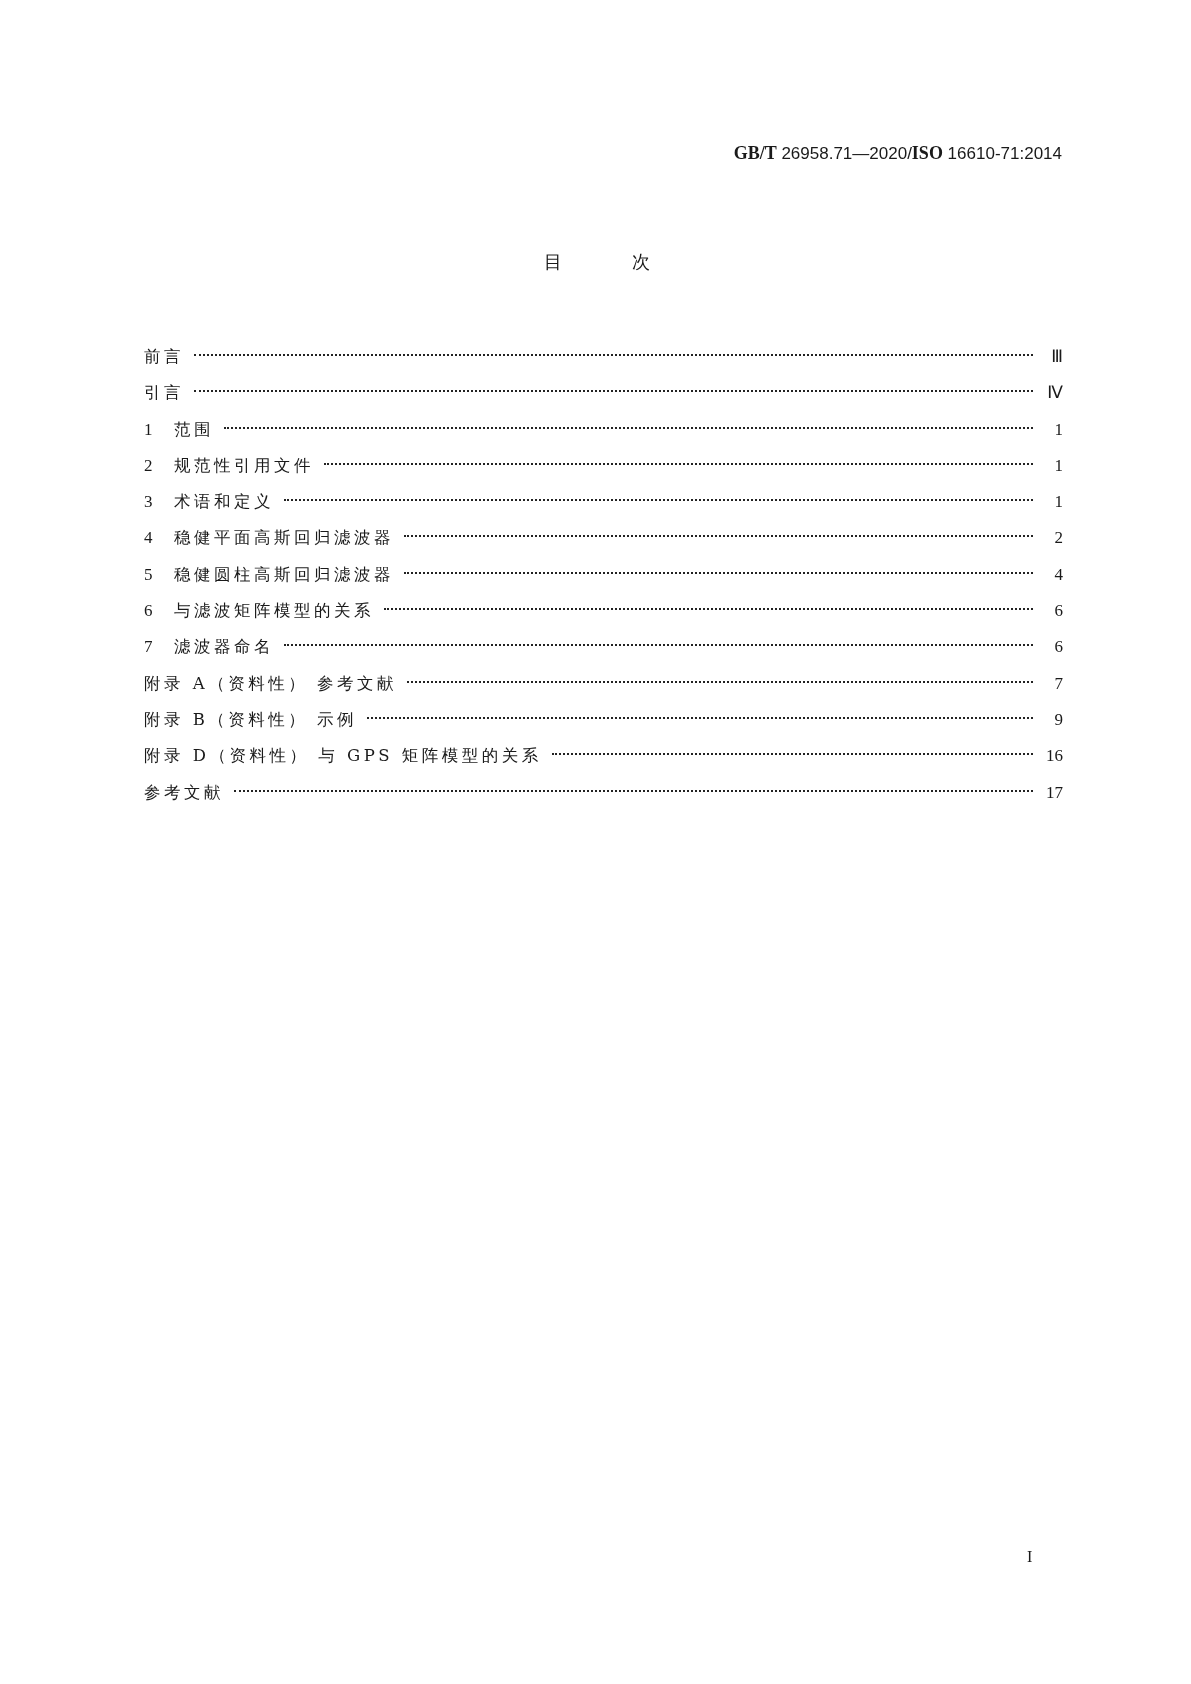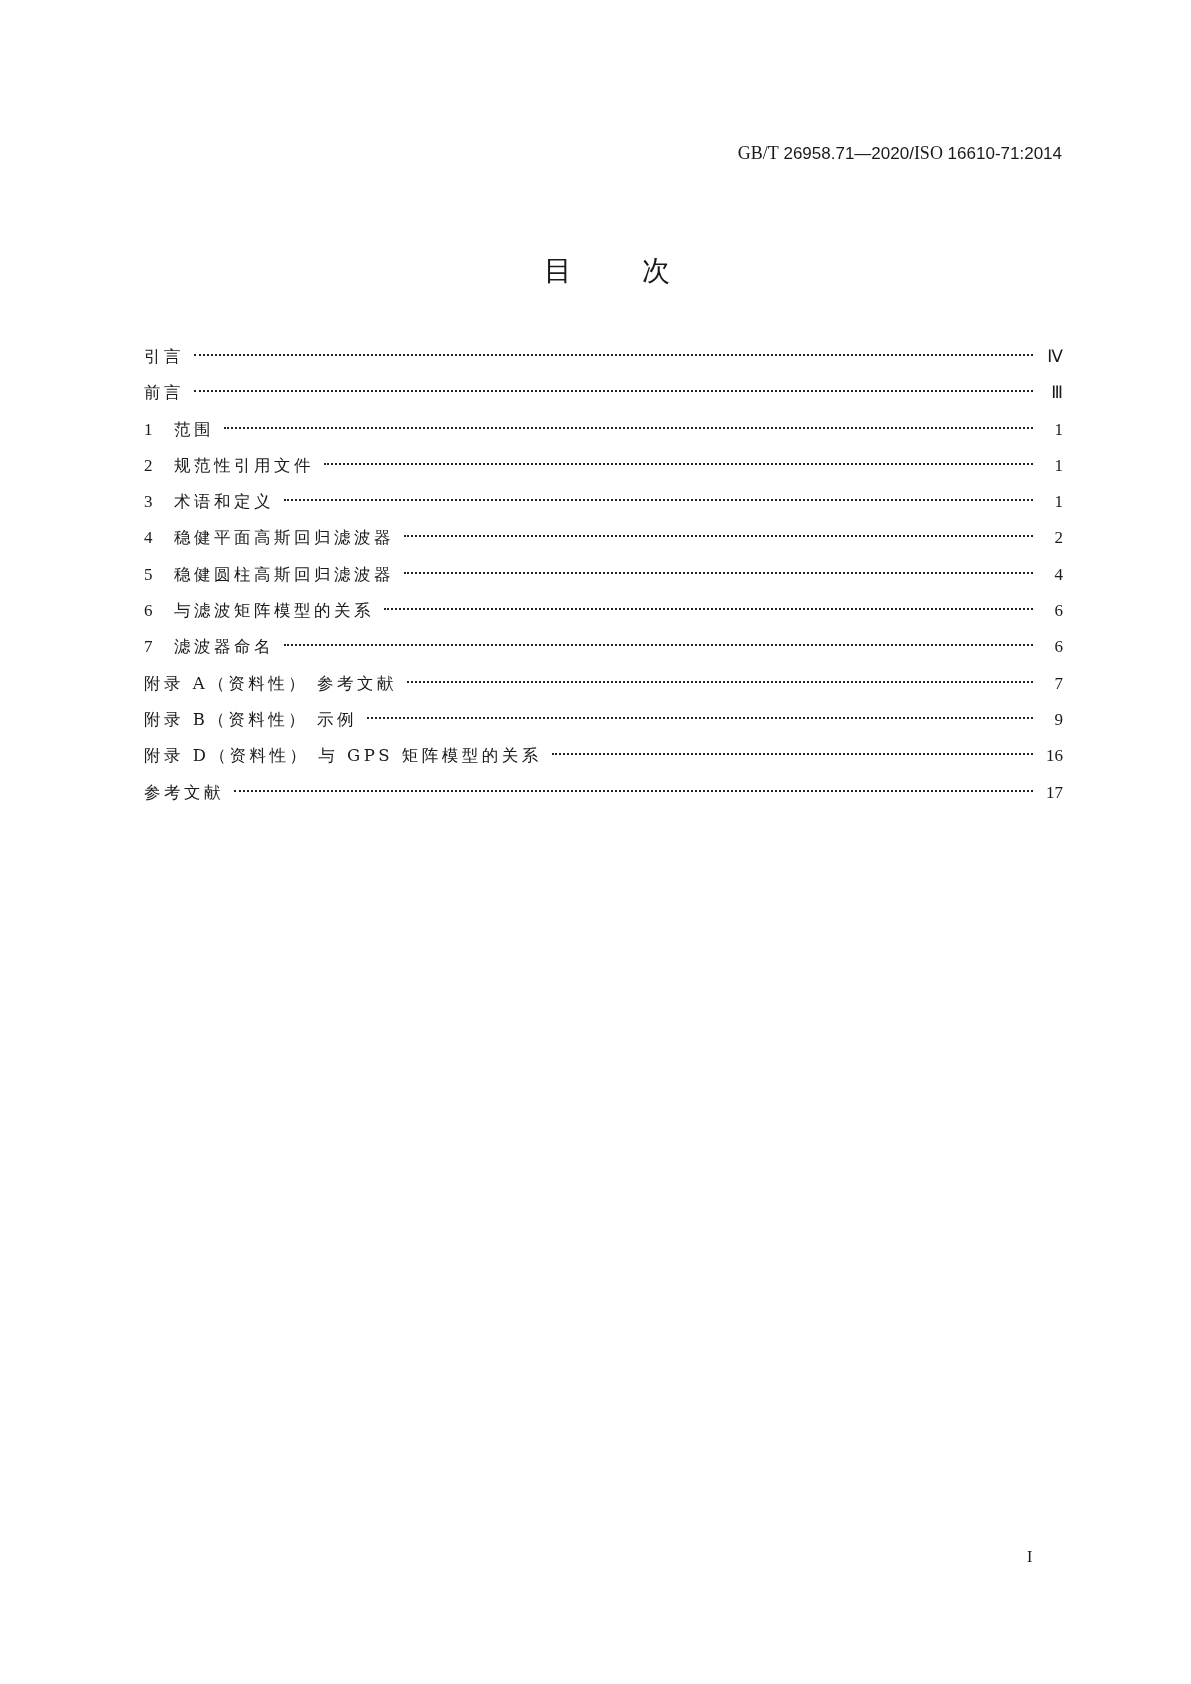--- a/index.html
+++ b/index.html
@@ -1,22 +1,22 @@
 <!DOCTYPE html>
 <html><head>
 <meta charset="utf-8">
 <style>
   html, body { margin: 0; padding: 0; background: #ffffff; }
   body { width: 1191px; height: 1684px; position: relative; overflow: hidden;
          font-family: "DejaVu Serif", "Liberation Serif", serif; color: #1a1a1a; }
   .std-header { position: absolute; top: 141px; right: 129px; font-size: 17px; line-height: 24px;
                 white-space: nowrap; font-family: "Liberation Sans", "DejaVu Sans", sans-serif; }
-  .std-header .b { font-family: "Liberation Serif", serif; font-weight: normal; font-size: 18px; }
-  .toc-title { position: absolute; top: 246px; left: 544px; font-size: 28px; line-height: 32px;
-               font-family: "DejaVu Sans", sans-serif; white-space: nowrap; margin-top: 9px; }
+  .std-header .b { font-family: "Liberation Serif", serif; font-weight: bold; font-size: 18px; }
+  .toc-title { position: absolute; top: 246px; left: 544px; font-size: 18px; line-height: 32px;
+               font-family: "DejaVu Sans", sans-serif; white-space: nowrap; }
   .toc-title span { display: inline-block; }
   .toc-title .gap { width: 70px; }
   .toc { position: absolute; top: 339px; left: 144px; width: 919px; }
   .toc-row { display: flex; align-items: baseline; height: 36.3px; line-height: 36px; font-size: 16.5px; }
   .toc-row .num { width: 30px; flex: none; font-family: "Liberation Serif", serif; font-size: 17px; }
   .toc-row .label { flex: none; letter-spacing: 3.5px; white-space: nowrap; }
   .toc-row .leader { flex: 1 1 auto; margin: 0 8px 0 10px; border-bottom: 2px dotted #222;
                      transform: translateY(-6px); height: 0; }
   .toc-row .page { flex: none; width: 22px; text-align: right;
                    font-family: "Liberation Serif", serif; font-size: 17px; }
@@ -29,28 +29,28 @@
 <div class="std-header">
   <span class="b">GB/T</span><span> 26958.71—2020/</span><span class="b">ISO</span><span> 16610-71:2014</span>
 </div>
 
 <div class="toc-title">
   <span>目</span><span class="gap"></span><span>次</span>
 </div>
 
 <div class="toc">
   <div class="toc-row">
+    <span class="label">前言</span>
+    <span class="leader"></span>
+    <span class="page">Ⅲ</span>
+  </div>
+  <div class="toc-row">
     <span class="label">引言</span>
     <span class="leader"></span>
     <span class="page">Ⅳ</span>
-  </div>
-  <div class="toc-row">
-    <span class="label">前言</span>
-    <span class="leader"></span>
-    <span class="page">Ⅲ</span>
   </div>
   <div class="toc-row">
     <span class="num">1</span>
     <span class="label">范围</span>
     <span class="leader"></span>
     <span class="page">1</span>
   </div>
   <div class="toc-row">
     <span class="num">2</span>
     <span class="label">规范性引用文件</span>

